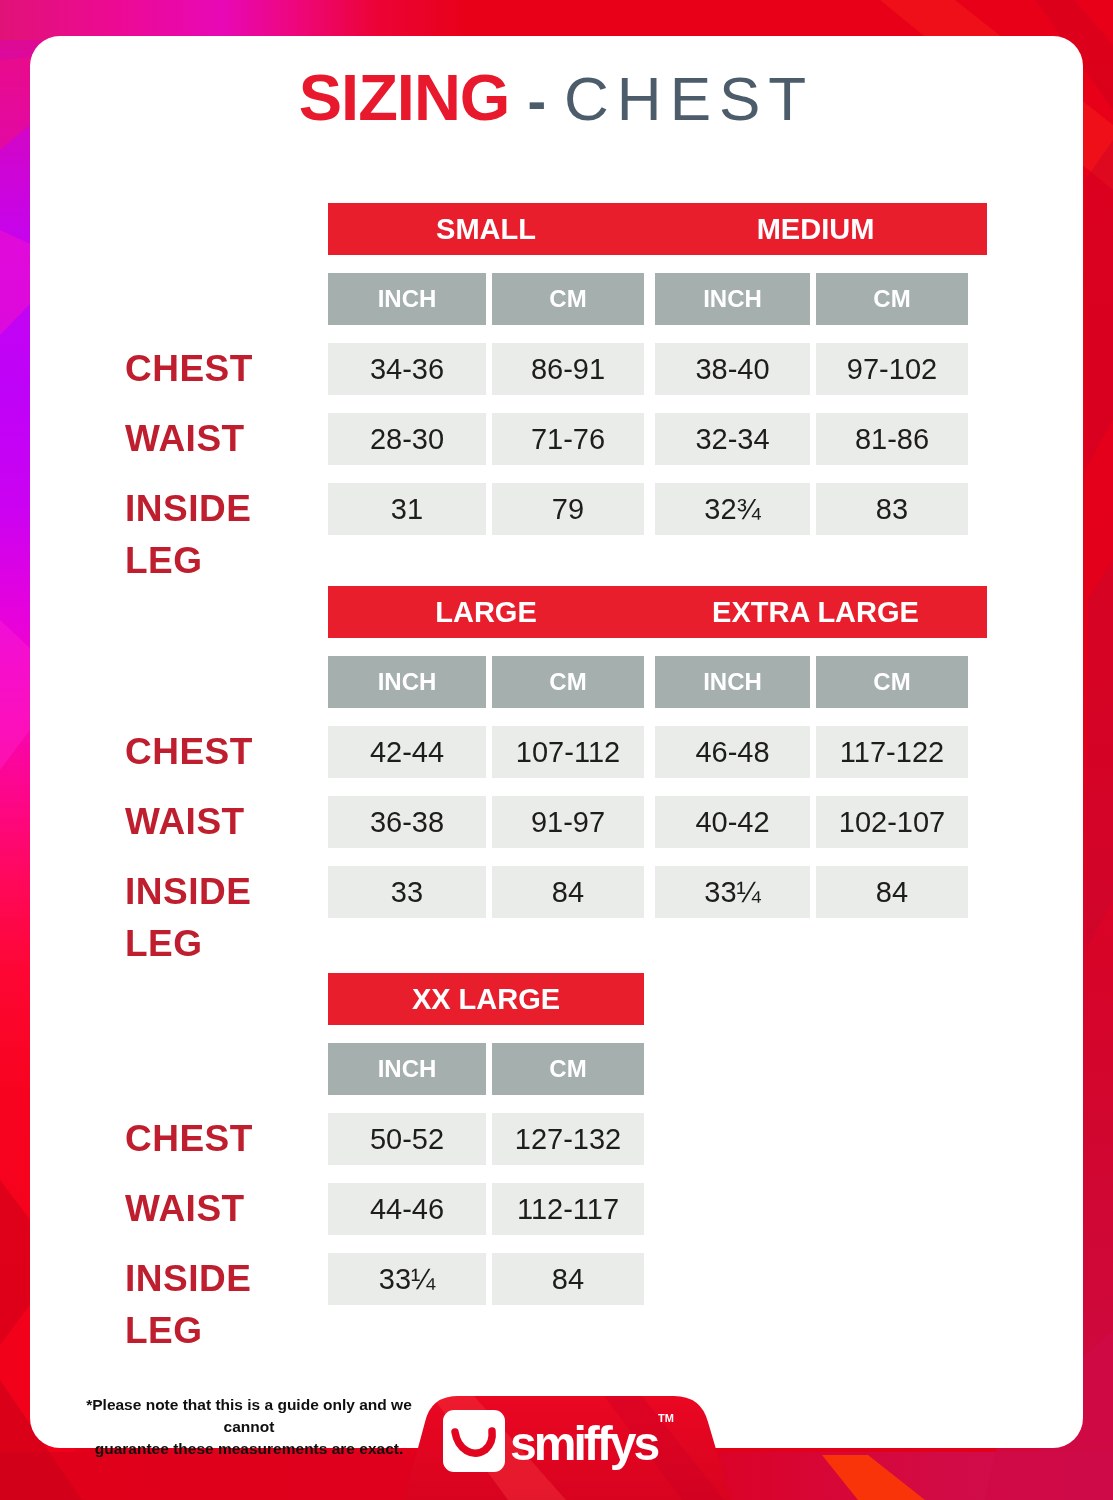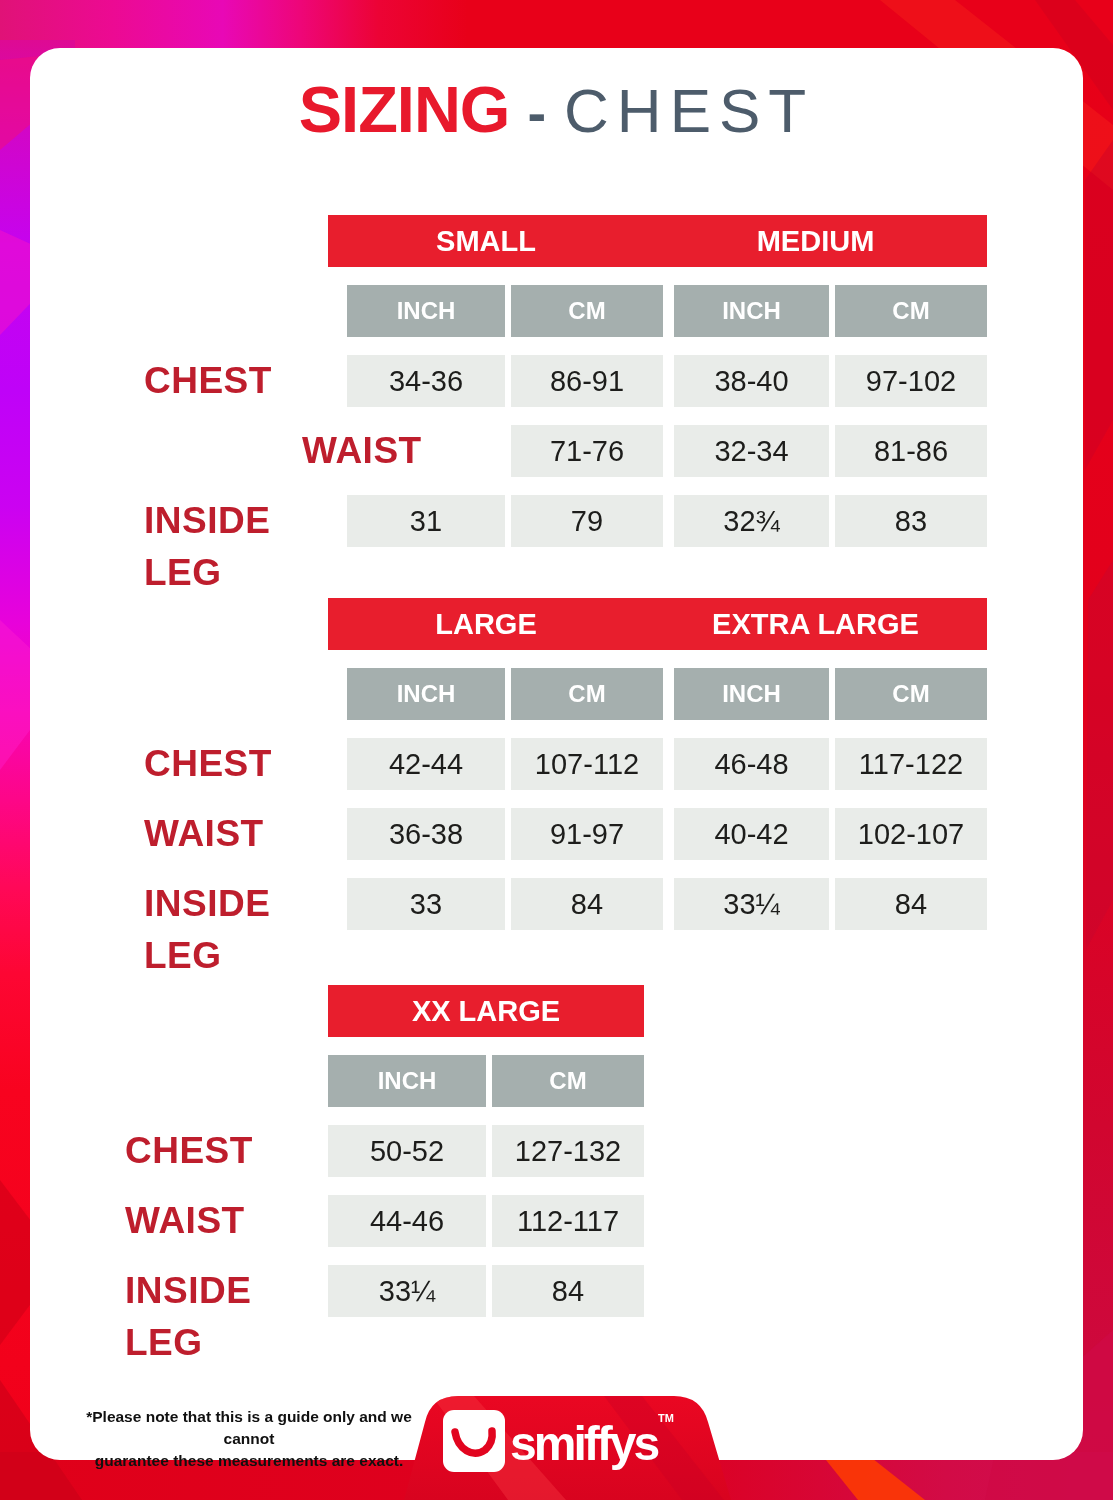--- a/index.html
+++ b/index.html
@@ -3,37 +3,37 @@
 <meta charset="utf-8">
 <style>
   html,body{margin:0;padding:0;}
   body{
     width:1113px;height:1500px;position:relative;overflow:hidden;
     font-family:"Liberation Sans", sans-serif;
     background:var(--page-bg-red,#e30019);
   }
   .bg-svg{position:absolute;left:0;top:0;z-index:0;display:block;}
   .panel{
-    position:absolute;left:30px;top:48px;width:1053px;height:1412px;
+    position:absolute;left:30px;top:36px;width:1053px;height:1412px;
     background:#ffffff;border-radius:30px;z-index:1;
   }
   .logo-svg{position:absolute;left:0;top:0;z-index:2;pointer-events:none;display:block;}
 
   
   .title{position:absolute;top:24px;left:0;width:100%;display:flex;justify-content:center;align-items:baseline;}
   .title .primary{font-size:65px;font-weight:bold;color:var(--title-red,#e8192c);letter-spacing:-1px;}
   .title .sep{font-size:56px;font-weight:bold;color:var(--title-gray,#4d5c6b);margin:0 18px;}
   .title .secondary{font-size:62px;font-weight:400;color:var(--title-gray,#4d5c6b);letter-spacing:8px;}
 
   
   .size-chart{position:absolute;left:95px;}
   .chart-0{top:167px}
   .chart-1{top:550px}
   .chart-2{top:937px}
-  .row{display:flex;height:52px;margin-bottom:18px;justify-content:flex-end;}
+  .row{display:flex;height:52px;margin-bottom:18px;}
   .spacer{width:203px;flex:none;}
   .rlabel{width:203px;flex:none;font-weight:bold;font-size:37px;line-height:52px;color:var(--label-red,#be1e2d);letter-spacing:0.5px;}
   .cell{flex:none;background:var(--cell-bg,#e9ece9);text-align:center;line-height:52px;font-size:29px;color:var(--value-text,#1d1d1b);}
   .w0{width:158px}.w1{width:152px;margin-left:6px}.w2{width:155px;margin-left:11px}.w3{width:152px;margin-left:6px}
   .size-bar{flex:none;background:var(--bar-red,#e81e2d);color:#fff;font-weight:bold;font-size:29px;line-height:52px;text-align:center;}
   .b0{width:316px}.b1{width:343px;}
   .unit-cell{flex:none;background:var(--unit-gray,#a5afae);color:#fff;font-weight:bold;font-size:24px;line-height:52px;text-align:center;}
 
   
   .disclaimer{
@@ -127,20 +127,21 @@
       </div>
       <div class="row">
         <div class="rlabel">CHEST</div>
         <div class="cell w0">34-36</div>
         <div class="cell w1">86-91</div>
         <div class="cell w2">38-40</div>
         <div class="cell w3">97-102</div>
       </div>
       <div class="row">
         <div class="rlabel">WAIST</div>
+        <div class="cell w0">28-30</div>
         <div class="cell w1">71-76</div>
         <div class="cell w2">32-34</div>
         <div class="cell w3">81-86</div>
       </div>
       <div class="row">
         <div class="rlabel">INSIDE LEG</div>
         <div class="cell w0">31</div>
         <div class="cell w1">79</div>
         <div class="cell w2">32¾</div>
         <div class="cell w3">83</div>

